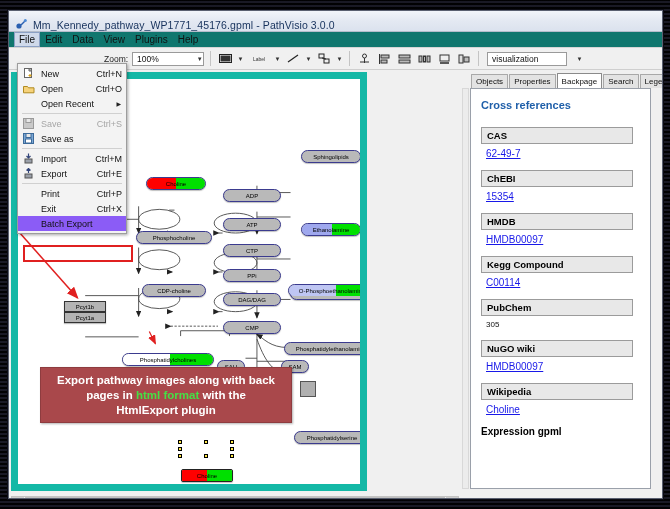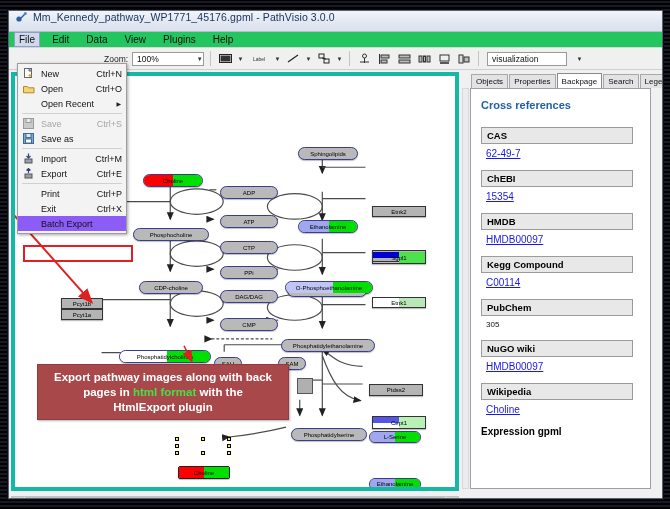--- a/index.html
+++ b/index.html
@@ -22,31 +22,31 @@
     position:absolute; left:8px; top:10px; width:655px; height:489px;
     background:#eef1f6; border:1px solid #5a6070;
     box-shadow:0 0 0 1px #0d0d16;
     overflow:hidden;
   }
   
   #titlebar {
     height:21px; width:100%;
     background:linear-gradient(180deg,#f2f5fa 0%,#e4e9f2 48%,#dbe2ee 100%);
     border-bottom:1px solid #b5bdcb;
-    display:flex; align-items:flex-start; padding-left:6px;
+    display:flex; align-items:flex-end; padding-left:6px;
   }
   #titlebar .tico {
     width:13px;height:13px;margin-right:5px;position:relative;flex:none;
   }
   #titlebar .tico svg{display:block}
   #title-text { font-size:10.5px; color:#16315c; white-space:nowrap; letter-spacing:.1px;}
   
   #menubar {
-    height:16px; background:#22c55e; border-bottom:1px solid #d5d5d5;
-    display:flex; align-items:center; padding-left:5px; gap:7px;
+    height:16px; background:#0f766e; border-bottom:1px solid #d5d5d5;
+    display:flex; align-items:center; padding-left:5px; gap:0px;
   }
   .menu-item {
     font-size:10px; color:#111; padding:1px 5px; line-height:13px; cursor:default;
   }
   .menu-item.active { background:#cfd9ea; border:1px solid #8ba0c4; padding:0px 4px;}
   
   #toolbar {
     height:22px; background:#f0f0f0; border-bottom:1px solid #cfcfcf;
     display:flex; align-items:center; padding-left:95px; gap:4px;
   }
@@ -66,22 +66,22 @@
   }
   .tb-drop{font-size:6px;color:#333;width:7px;text-align:center;}
   .tb-sep{width:1px;height:15px;background:#c4c4c4;margin:0 2px;}
   
   #body { position:relative; height:442px; display:flex; background:#f0f0f0;}
   #canvas-wrap {
     position:relative; width:452px; height:100%;
     background:#f0f0f0; padding:2px 0 0 2px;
   }
   #canvas {
-    position:relative; width:448px; height:419px; background:#fff;
-    border:4px solid #14b8a6; overflow:hidden;
+    position:relative; width:356px; height:419px; background:#fff;
+    border:7px solid #14b8a6; overflow:hidden;
   }
   #hscroll{
     position:absolute;left:2px;bottom:3px;width:448px;height:13px;
     background:#f0f0f0;border:1px solid #c3c3c3;display:flex;align-items:center;
   }
   #hscroll .sb-arrow{width:12px;height:11px;font-size:6px;display:flex;align-items:center;justify-content:center;color:#555;background:#ececec;border:1px solid #cdcdcd;}
   #hscroll .sb-thumb{height:11px;background:#e6e6e6;border:1px solid #c0c0c0;flex:1;margin:0 1px;position:relative;}
   #hscroll .sb-thumb::after{content:"";position:absolute;left:50%;top:3px;width:8px;height:5px;margin-left:-4px;
     background:repeating-linear-gradient(90deg,#aaa 0 1px,transparent 1px 3px);}
   

